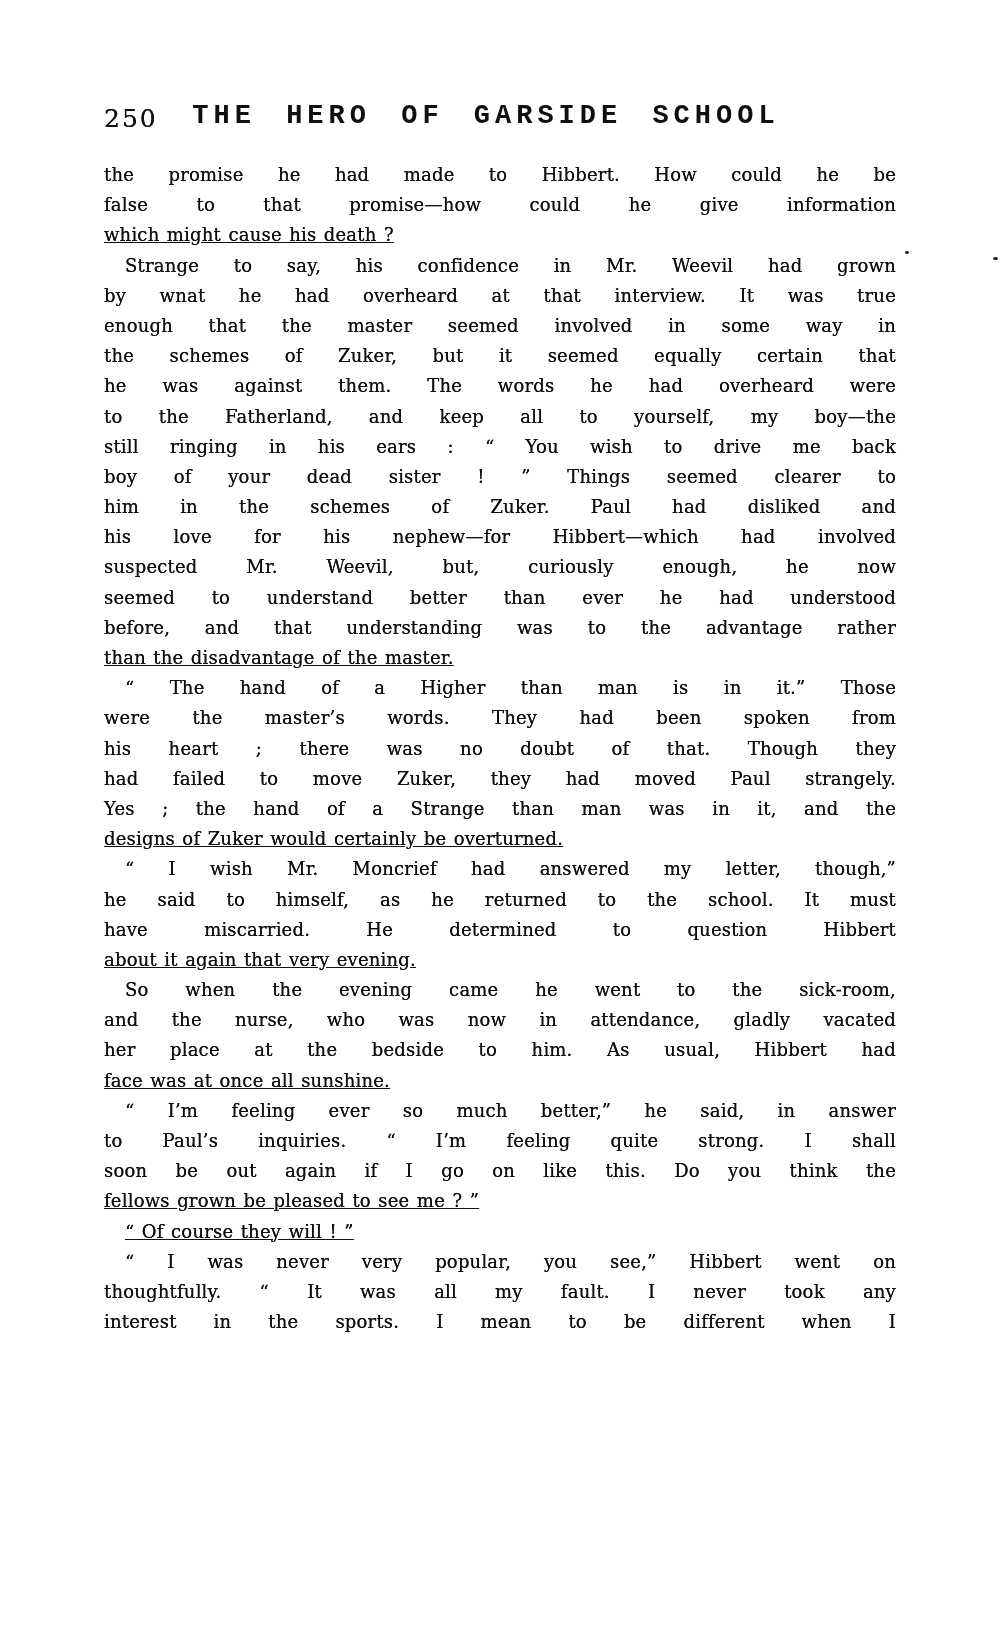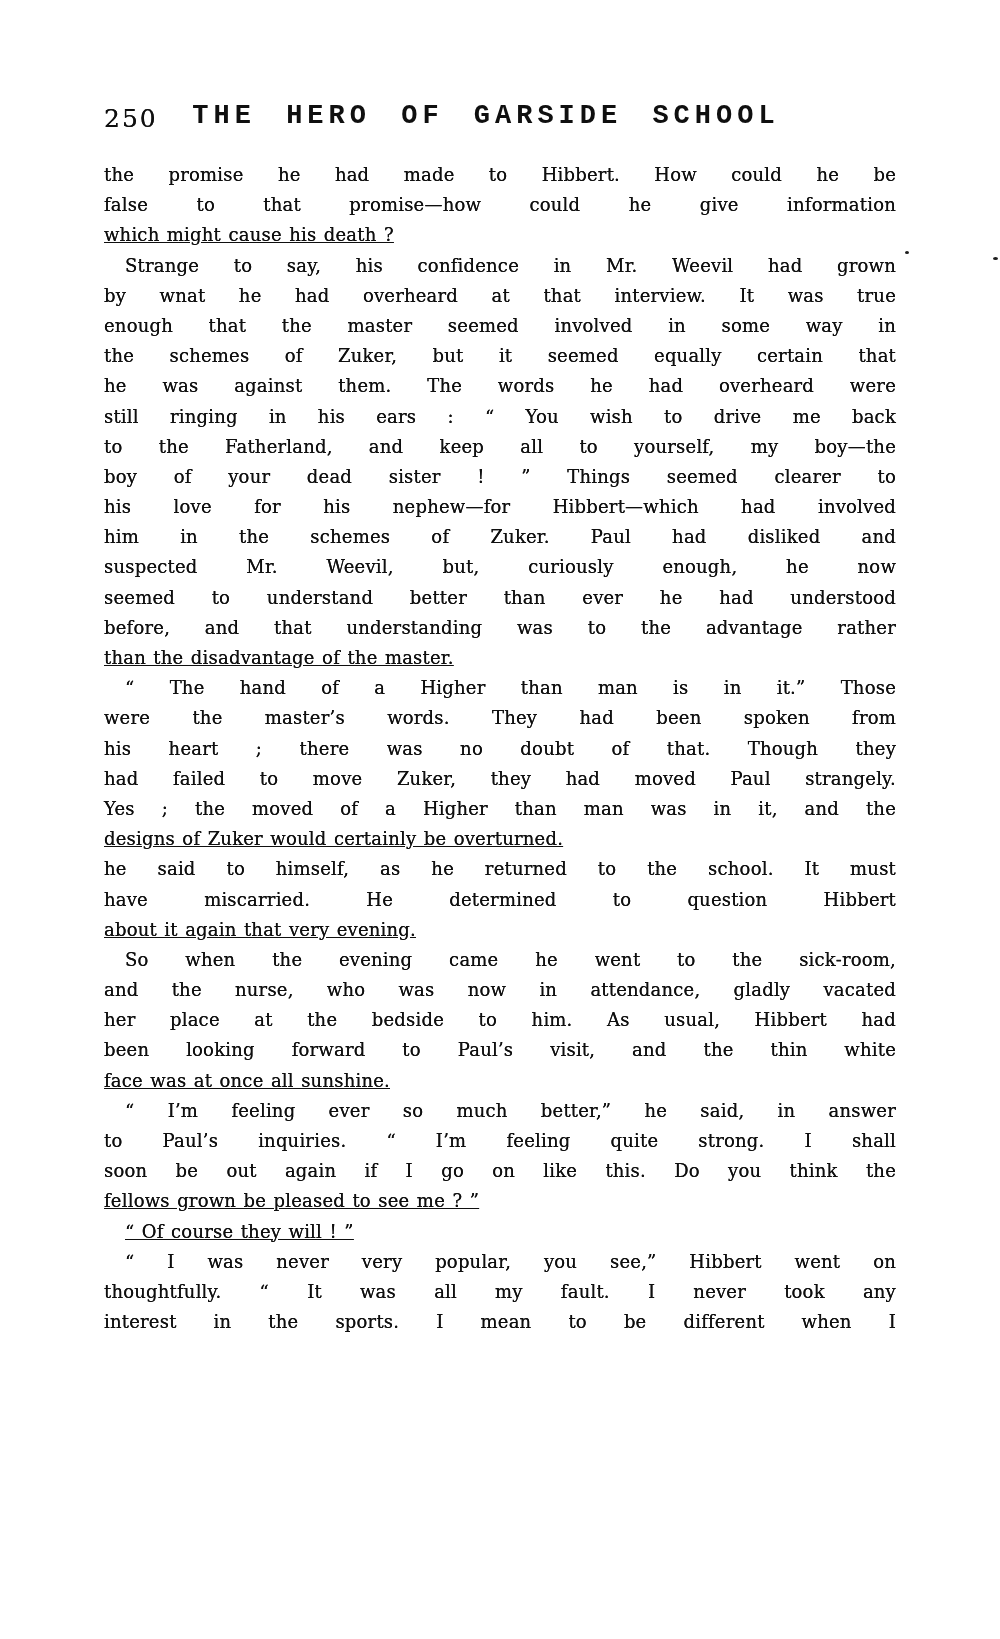--- a/index.html
+++ b/index.html
@@ -78,42 +78,42 @@
 
   <main class="text-block">
       <div class="line">the promise he had made to Hibbert. How could he be</div>
       <div class="line">false to that promise—how could he give information</div>
       <div class="line para-end">which might cause his death ?</div>
       <div class="line indent">Strange to say, his confidence in Mr. Weevil had grown</div>
       <div class="line">by wnat he had overheard at that interview. It was true</div>
       <div class="line">enough that the master seemed involved in some way in</div>
       <div class="line">the schemes of Zuker, but it seemed equally certain that</div>
       <div class="line">he was against them. The words he had overheard were</div>
+      <div class="line">to the Fatherland, and keep all to yourself, my boy—the</div>
       <div class="line">still ringing in his ears : “ You wish to drive me back</div>
-      <div class="line">to the Fatherland, and keep all to yourself, my boy—the</div>
       <div class="line">boy of your dead sister ! ” Things seemed clearer to</div>
+      <div class="line">him in the schemes of Zuker. Paul had disliked and</div>
       <div class="line">his love for his nephew—for Hibbert—which had involved</div>
-      <div class="line">him in the schemes of Zuker. Paul had disliked and</div>
       <div class="line">suspected Mr. Weevil, but, curiously enough, he now</div>
       <div class="line">seemed to understand better than ever he had understood</div>
       <div class="line">before, and that understanding was to the advantage rather</div>
       <div class="line para-end">than the disadvantage of the master.</div>
       <div class="line indent">“ The hand of a Higher than man is in it.” Those</div>
       <div class="line">were the master’s words. They had been spoken from</div>
       <div class="line">his heart ; there was no doubt of that. Though they</div>
       <div class="line">had failed to move Zuker, they had moved Paul strangely.</div>
-      <div class="line">Yes ; the moved of a Higher than man was in it, and the</div>
+      <div class="line">Yes ; the hand of a Strange than man was in it, and the</div>
       <div class="line para-end">designs of Zuker would certainly be overturned.</div>
+      <div class="line indent">“ I wish Mr. Moncrief had answered my letter, though,”</div>
       <div class="line">he said to himself, as he returned to the school. It must</div>
       <div class="line">have miscarried. He determined to question Hibbert</div>
       <div class="line para-end">about it again that very evening.</div>
       <div class="line indent">So when the evening came he went to the sick-room,</div>
       <div class="line">and the nurse, who was now in attendance, gladly vacated</div>
       <div class="line">her place at the bedside to him. As usual, Hibbert had</div>
-      <div class="line">been looking forward to Paul’s visit, and the thin white</div>
       <div class="line para-end">face was at once all sunshine.</div>
       <div class="line indent">“ I’m feeling ever so much better,” he said, in answer</div>
       <div class="line">to Paul’s inquiries. “ I’m feeling quite strong. I shall</div>
       <div class="line">soon be out again if I go on like this. Do you think the</div>
       <div class="line para-end">fellows grown be pleased to see me ? ”</div>
       <div class="line indent para-end">“ Of course they will ! ”</div>
       <div class="line indent">“ I was never very popular, you see,” Hibbert went on</div>
       <div class="line">thoughtfully. “ It was all my fault. I never took any</div>
       <div class="line">interest in the sports. I mean to be different when I</div>
     </main>

